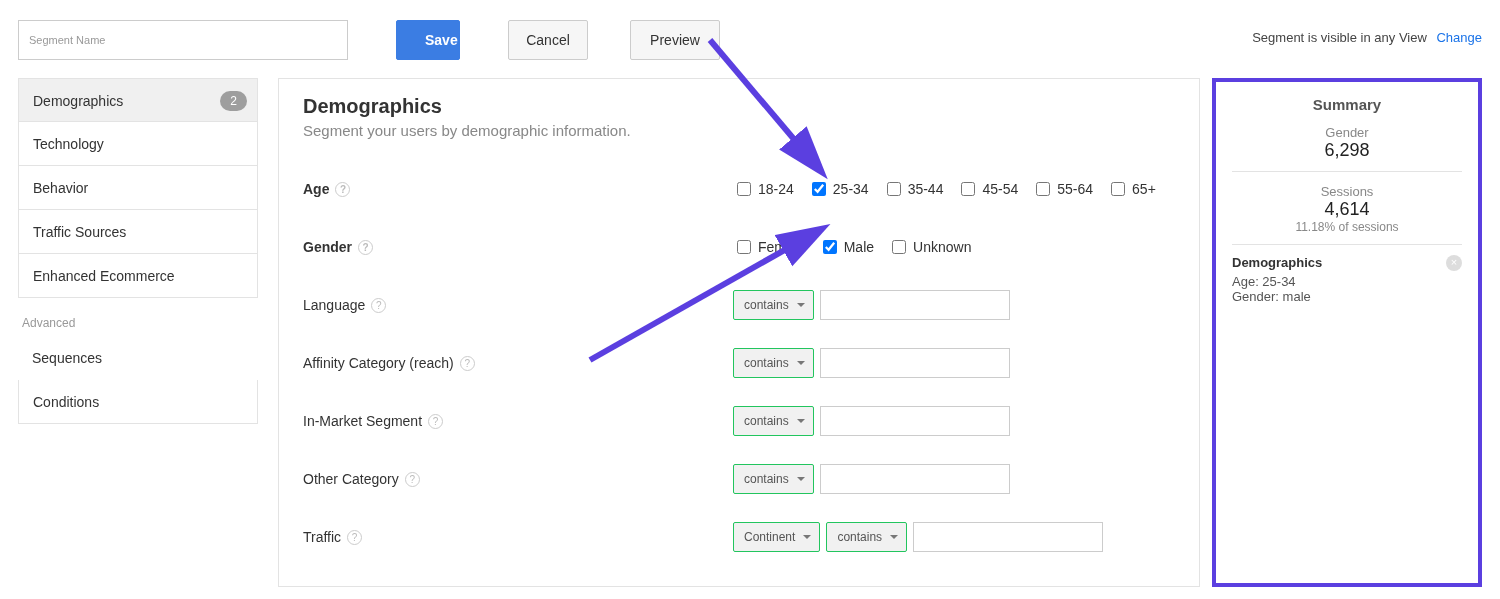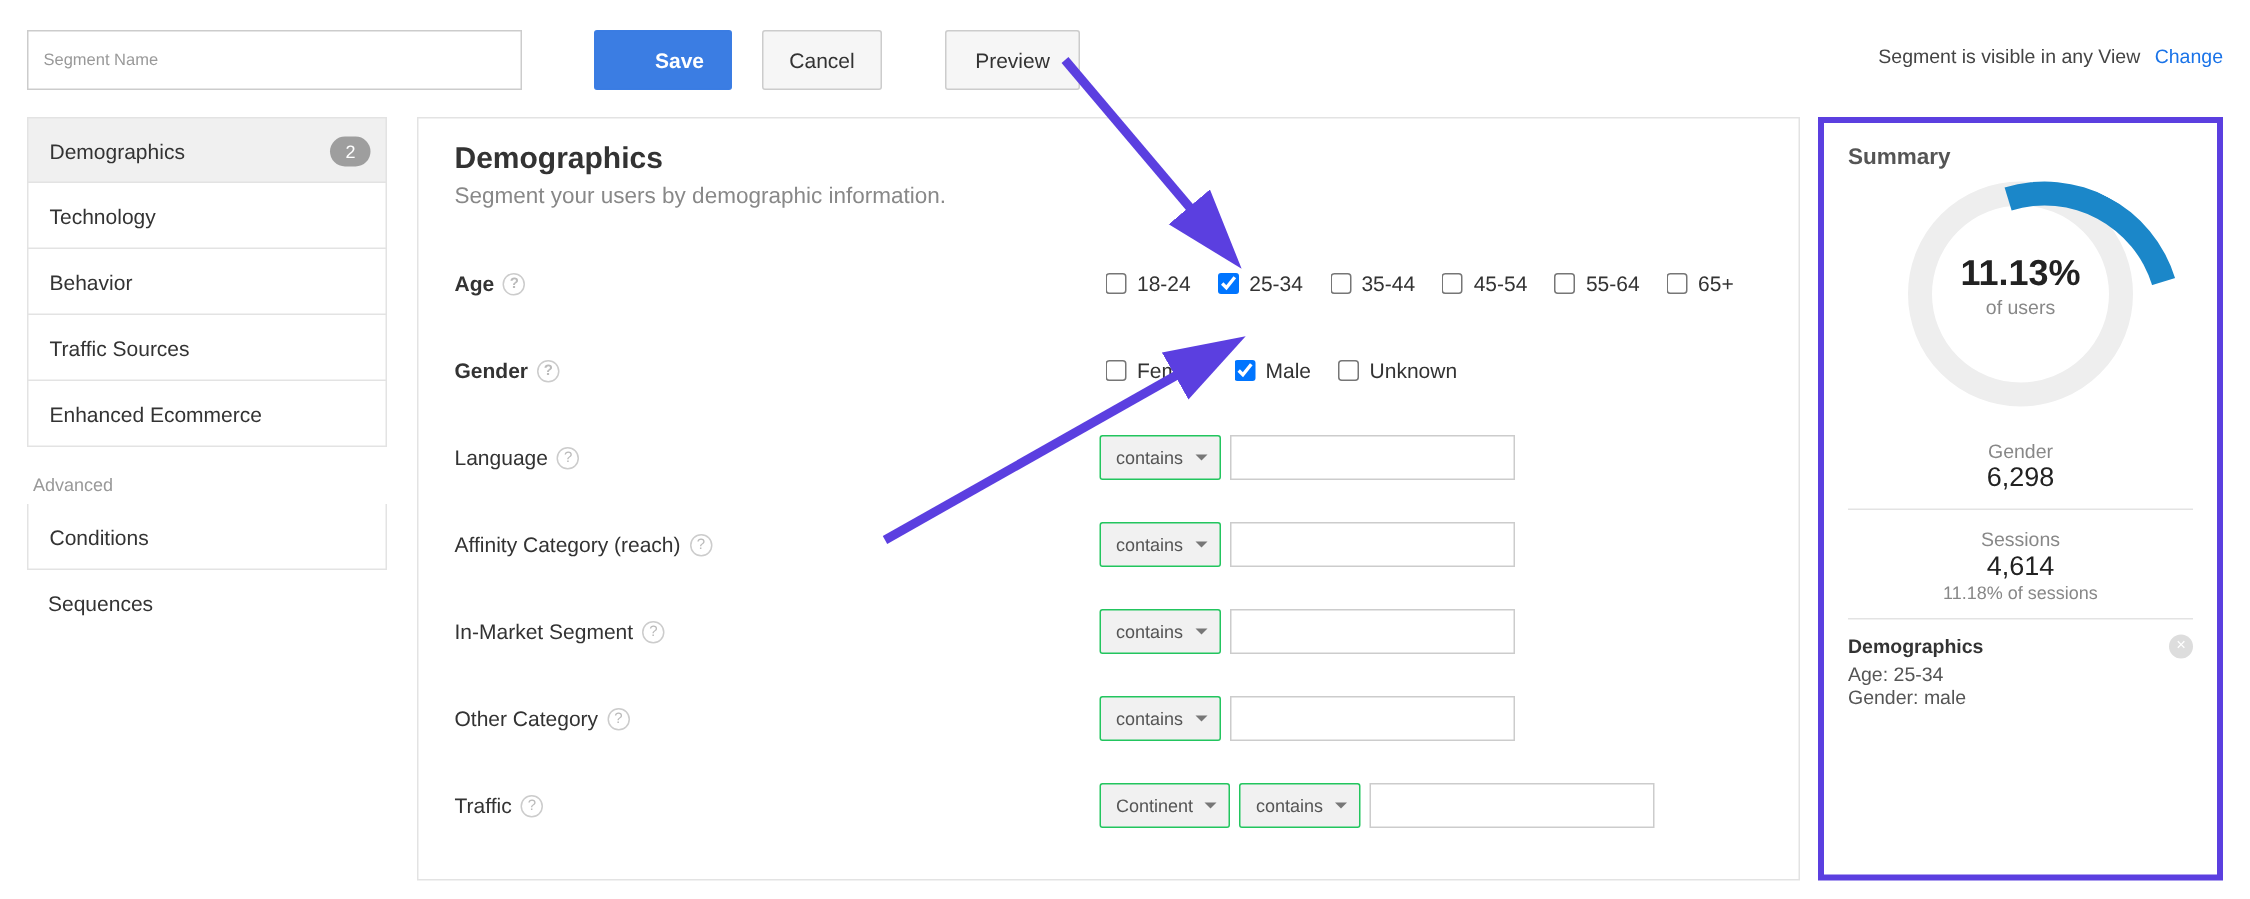--- a/index.html
+++ b/index.html
@@ -4,21 +4,21 @@
 <style>
   * { box-sizing: border-box; }
   html,body { margin:0; padding:0; font-family: Arial, Helvetica, sans-serif; font-size:14px; color:#333; background:#fff; }
   body { width:1500px; height:599px; position:relative; }
 
   
   .top-bar { position:absolute; left:18px; top:20px; right:18px; height:40px; }
   .segment-name { position:absolute; left:0; top:0; width:330px; height:40px; border:1px solid #ccc; padding:0 10px; font-size:11px; color:#999; }
   .segment-name::placeholder { color:#999; }
   .btn { position:absolute; top:0; height:40px; border-radius:2px; font-size:14px; cursor:pointer; }
-  .btn-save    { left:378px; width:92px;  background:#3b7de3; color:#fff; border:1px solid #3b7de3; font-weight:600;padding-left:28px; }
+  .btn-save    { left:378px; width:64px;  background:#3b7de3; color:#fff; border:1px solid #3b7de3; font-weight:600;padding-left:28px; }
   .btn-cancel  { left:490px; width:80px;  background:#f6f6f6; color:#333; border:1px solid #ccc; }
   .btn-preview { left:612px; width:90px;  background:#f6f6f6; color:#333; border:1px solid #ccc; }
   .visibility  { position:absolute; right:0; top:10px; font-size:13px; color:#444; }
   .visibility a { color:#1a73e8; text-decoration:none; margin-left:6px; }
 
   
   .sidebar { position:absolute; left:18px; top:78px; width:240px; }
   .side-item { height:44px; line-height:44px; padding:0 14px; border:1px solid #e3e3e3; border-top:none; background:#fff; font-size:14px; position:relative; cursor:pointer; }
   .side-item:first-child { border-top:1px solid #e3e3e3; }
   .side-item.active { background:#f0f0f0; }
@@ -36,21 +36,21 @@
   .checkset { display:flex; gap:14px; flex-wrap:wrap; font-size:14px; }
   .checkset label { display:flex; align-items:center; gap:4px; cursor:pointer; }
   .checkset input { width:14px; height:14px; }
   .mini-select { height:30px; border:1px solid #22c55e; background:#f1f1f1; border-radius:2px; position:relative; display:inline-flex; align-items:center; padding:0 24px 0 10px; font-size:12px; color:#555; cursor:pointer; }
   .mini-select::after { content:""; position:absolute; right:8px; top:12px; border:4px solid transparent; border-top-color:#777; }
   .text-input { height:30px; width:190px; border:1px solid #ccc; padding:0 8px; font-size:13px; }
   .group { display:flex; gap:6px; }
 
   
   .summary { position:absolute; right:18px; top:78px; width:270px; bottom:12px; border:4px solid #5b3fe0; background:#fff; padding:14px 16px; }
-  .summary h3 { text-align:left; margin:0 0 8px 0; font-size:15px; font-weight:600; color:#555; }
+  .summary h3 { text-align:center; margin:0 0 8px 0; font-size:15px; font-weight:600; color:#555; }
   .donut-wrap { text-align:center; position:relative; height:160px; }
   .donut { width:150px; height:150px; border-radius:50%; border:16px solid #eee; position:relative; margin:0 auto; }
   .donut::after { content:""; position:absolute; top:-16px; left:-16px; width:150px; height:150px; border-radius:50%;
                   border:16px solid transparent; border-top-color:#1b87c9; transform:rotate(28deg); }
   .donut-center { position:absolute; left:0; right:0; top:48px; text-align:center; }
   .donut-center .big { font-size:24px; font-weight:700; color:#222; }
   .donut-center .small { font-size:13px; color:#888; }
   .stat { text-align:center; margin-top:12px; }
   .stat .cap { font-size:13px; color:#888; }
   .stat .val { font-size:18px; color:#222; }
@@ -82,22 +82,22 @@
   <div class="side-item active">
     <span>Demographics</span>
     <span class="badge">2</span>
   </div>
   <div class="side-item"><span>Technology</span></div>
   <div class="side-item"><span>Behavior</span></div>
   <div class="side-item"><span>Traffic Sources</span></div>
   <div class="side-item"><span>Enhanced Ecommerce</span></div>
 
   <div class="side-section">Advanced</div>
+  <div class="side-item" style="border:none;background:transparent"><span>Sequences</span></div>
   <div class="side-item"><span>Conditions</span></div>
-  <div class="side-item" style="border:none;background:transparent"><span>Sequences</span></div>
 </div>
 
 <div class="main">
   <h2>Demographics</h2>
   <div class="subtitle">Segment your users by demographic information.</div>
 
   <div class="row bold">
     <div class="label">
         <span>Age</span>
         <span class="help-icon">?</span>
@@ -203,27 +203,20 @@
     <div class="group">
       <div class="mini-select">Continent</div>
       <div class="mini-select">contains</div>
       <input class="text-input" style="">
     </div>
   </div>
 </div>
 
 <div class="summary">
   <h3>Summary</h3>
-  <div class="donut-wrap">
-    <div class="donut"></div>
-    <div class="donut-center">
-      <div class="big">11.13%</div>
-      <div class="small">of users</div>
-    </div>
-  </div>
   <div class="stat">
     <div class="cap">Gender</div>
     <div class="val">6,298</div>
   </div>
   <div class="divider"></div>
   <div class="stat">
     <div class="cap">Sessions</div>
     <div class="val">4,614</div>
     <div class="sub">11.18% of sessions</div>
   </div>

